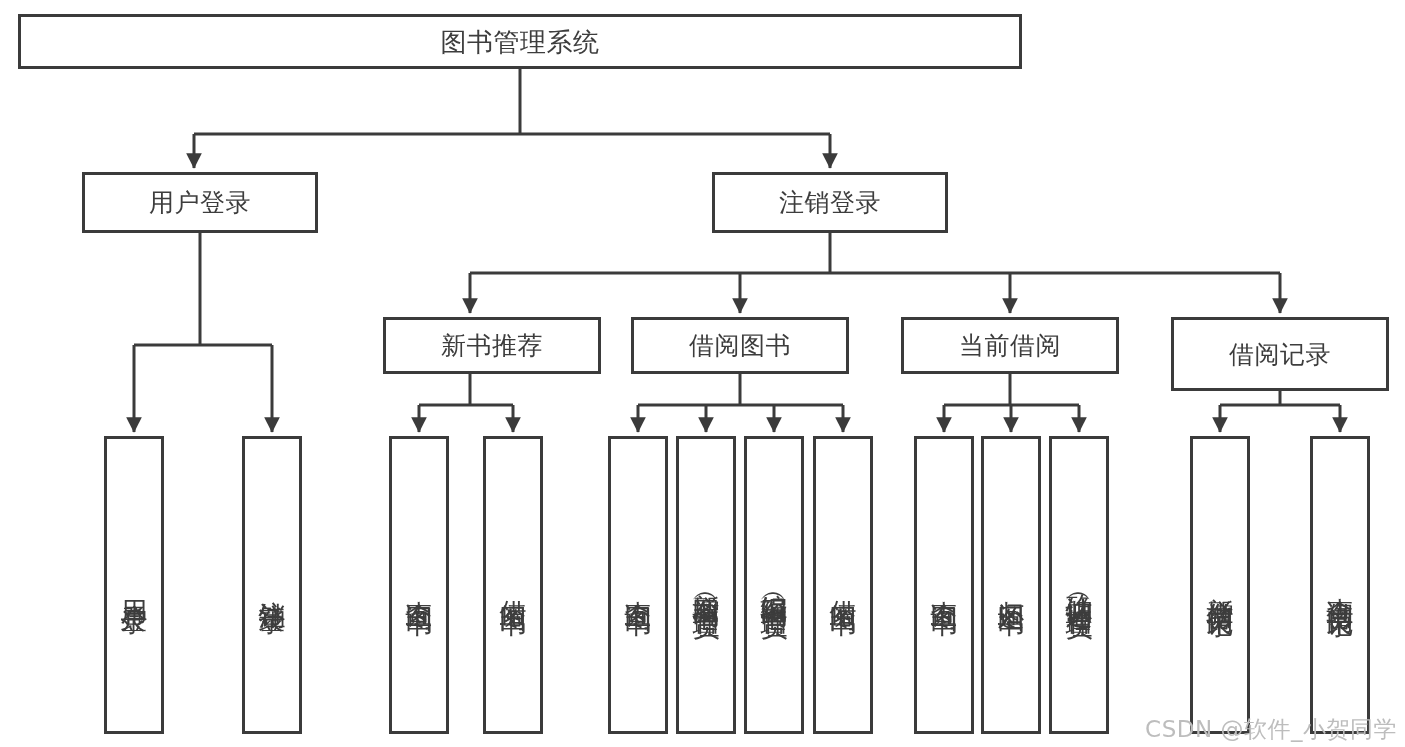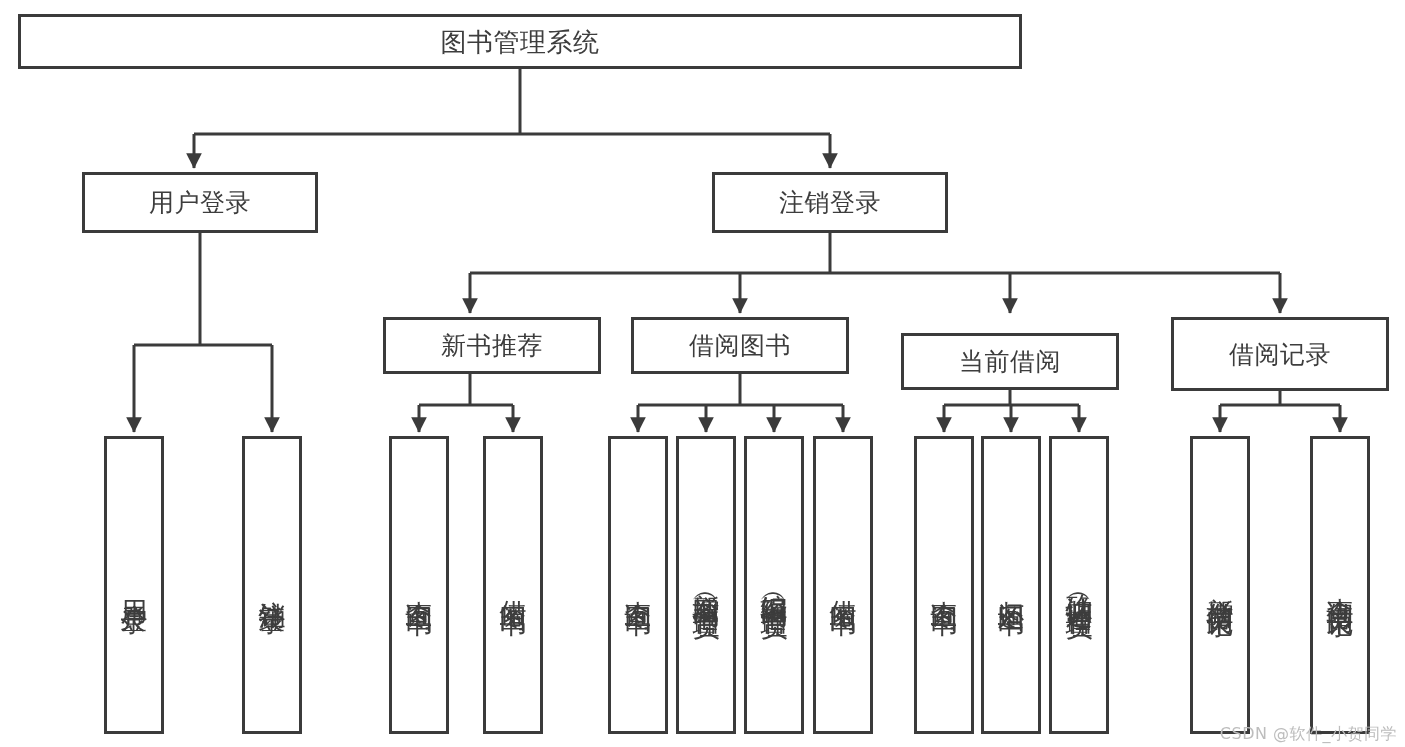--- a/index.html
+++ b/index.html
@@ -64,21 +64,21 @@
     white-space: pre;
     display: block;
   }
   .node.v {
     align-items: center;
   }
   .watermark {
     position: absolute;
     right: 8px;
     bottom: 2px;
-    font-size: 16px;
+    font-size: 23px;
     color: #bdbdbd;
     letter-spacing: 0.5px;
     white-space: nowrap;
     font-family: "DejaVu Sans", "Liberation Sans", sans-serif;
   }
 </style>
 </head>
 <body>
 
 <div id="canvas">
@@ -145,21 +145,21 @@
   <div class="node h" style="left:712px; top:172px; width:236px; height:61px;">
     <span class="label">注销登录</span>
   </div>
 
   <div class="node h" style="left:361px; top:317px; width:218px; height:57px;margin-left:22px;">
     <span class="label">新书推荐</span>
   </div>
   <div class="node h" style="left:631px; top:317px; width:218px; height:57px;">
     <span class="label">借阅图书</span>
   </div>
-  <div class="node h" style="left:901px; top:317px; width:218px; height:57px;margin-top:16px;">
+  <div class="node h" style="left:901px; top:317px; width:218px; height:57px;">
     <span class="label">当前借阅</span>
   </div>
   <div class="node h" style="left:1171px; top:317px; width:218px; height:74px;">
     <span class="label">借阅记录</span>
   </div>
 
   <div class="node v" style="left:104px; top:436px; width:60px; height:298px;">
     <span class="label">用户登录</span>
   </div>
   <div class="node v" style="left:242px; top:436px; width:60px; height:298px;">

